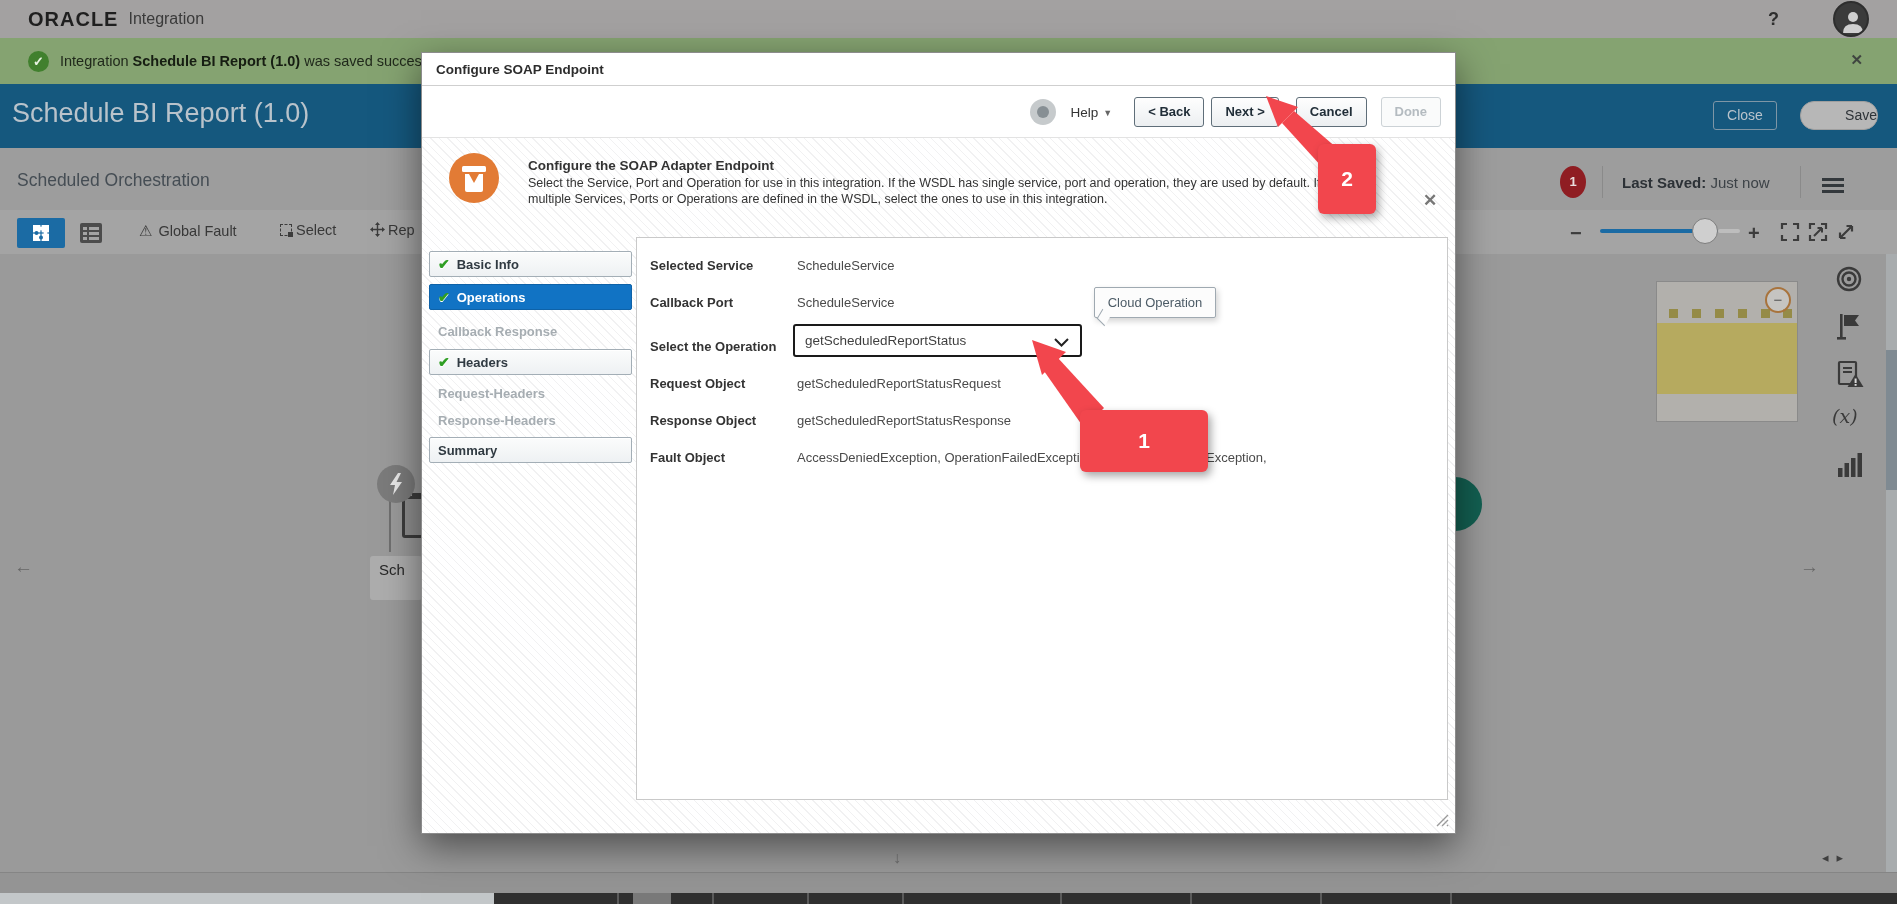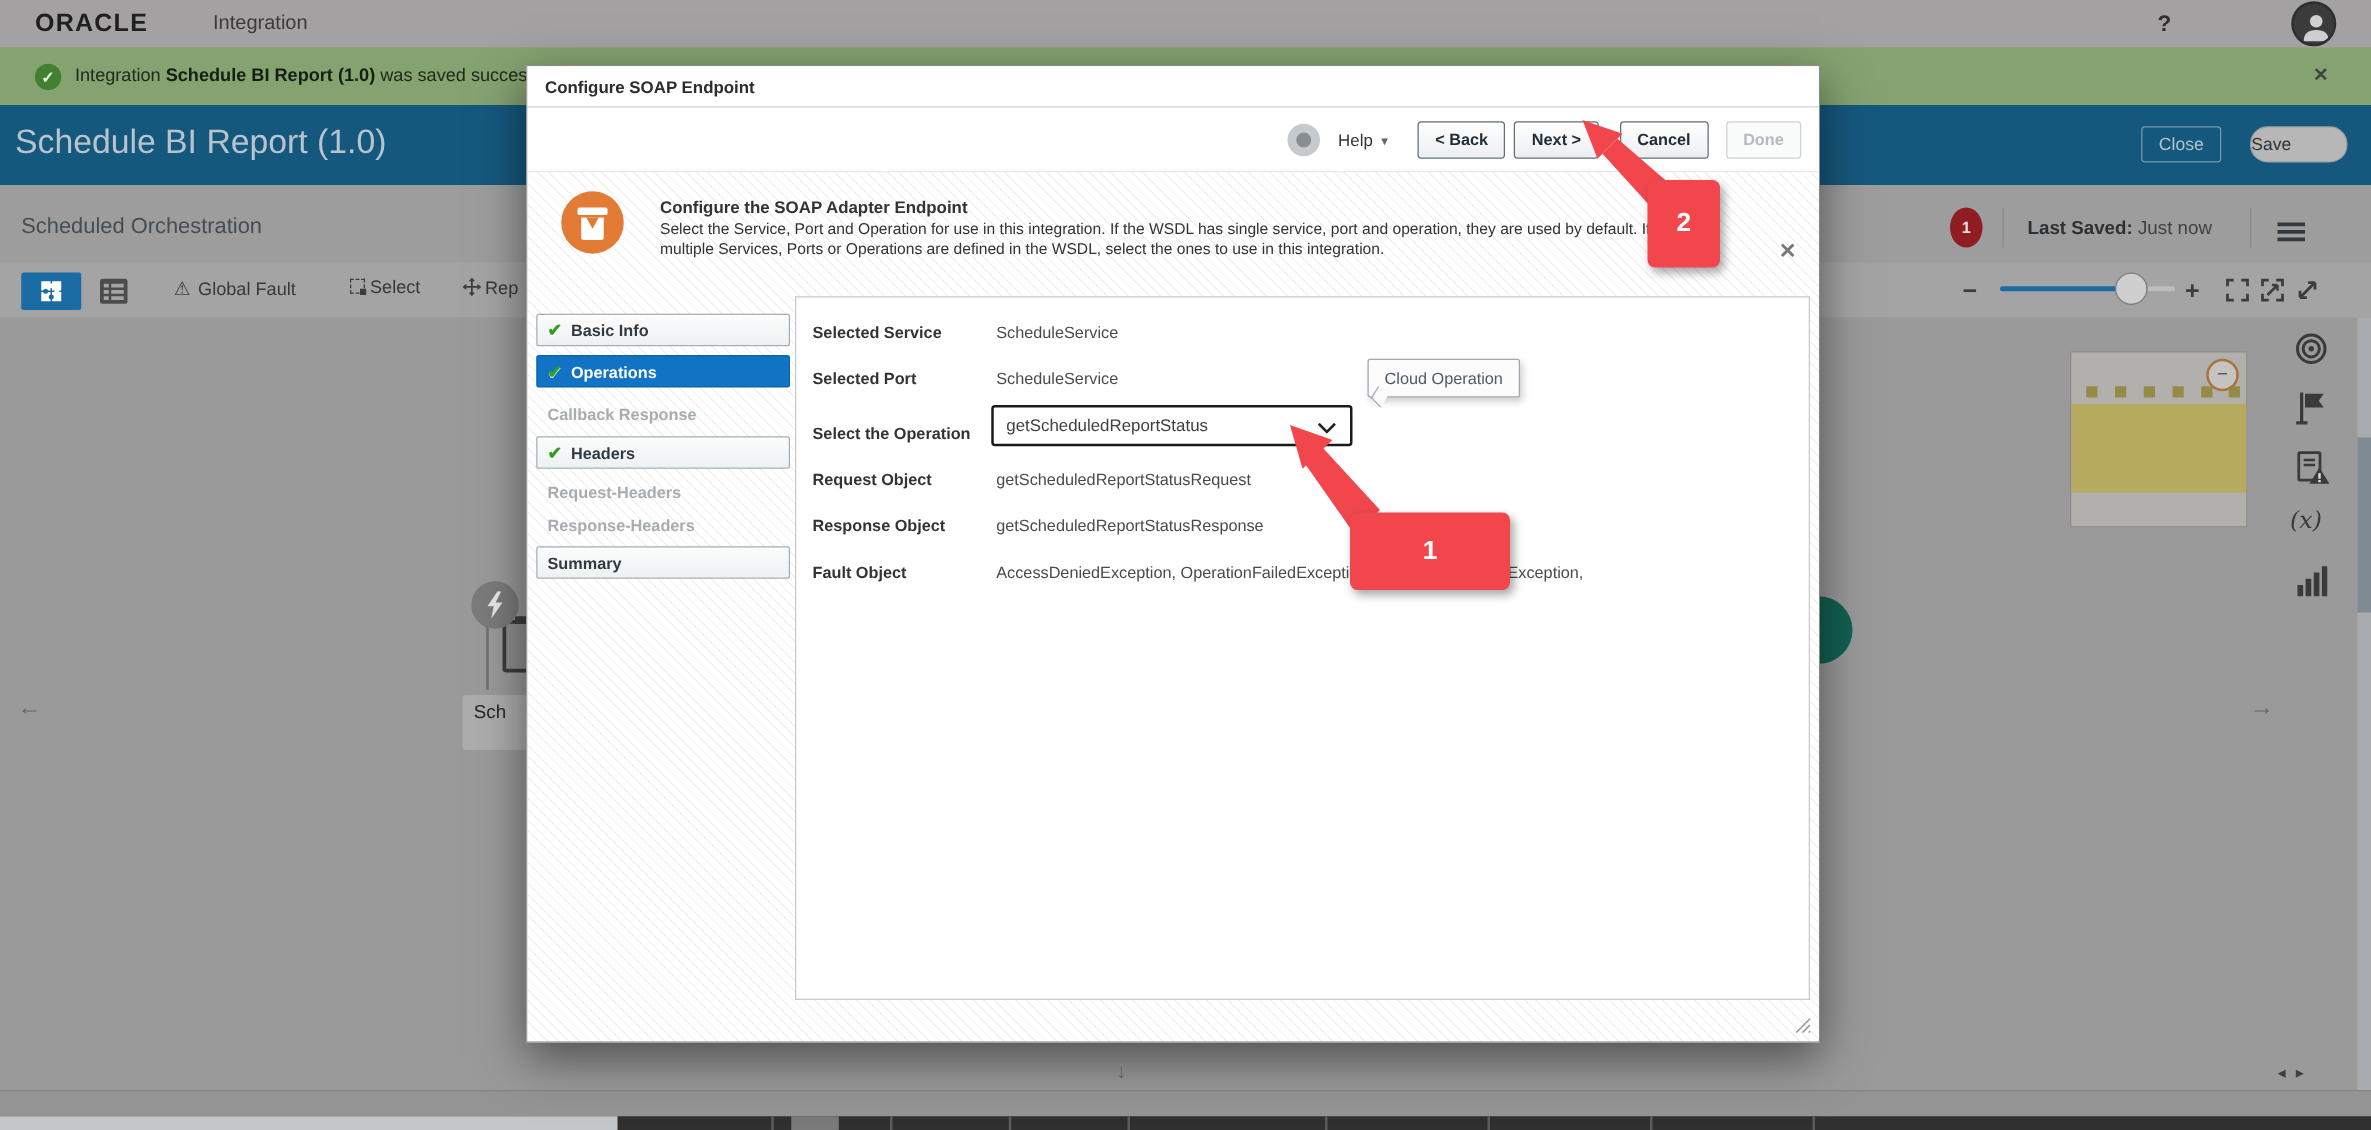--- a/index.html
+++ b/index.html
@@ -2,41 +2,41 @@
 <html><head>
 <meta charset="utf-8">
 <style>
   html,body{margin:0;padding:0;background:#6d6d6d;}
   *{box-sizing:border-box;}
   .screen{position:relative;width:1897px;height:904px;overflow:hidden;
           font-family:"Liberation Sans",sans-serif;background:#9a9a9a;}
 
   
   .topbar{position:absolute;left:0;top:0;width:1897px;height:38px;background:#a3a1a1;
-          display:flex;align-items:center;padding:0 28px;gap:42px;}
+          display:flex;align-items:center;padding:0 28px;}
   .brand{font-weight:800;font-size:20px;letter-spacing:1px;color:#1f1f1f;}
   .product{font-size:16px;color:#3a3a3a;margin-left:10px;}
   .help-q{margin-left:auto;margin-right:54px;font-size:18px;font-weight:bold;color:#2f2f2f;}
   .avatar{width:36px;height:36px;border-radius:50%;background:#3b3b3b;position:relative;overflow:hidden;border:2px solid #2e2e2e;}
   .avatar svg{position:absolute;left:4px;top:4px;}
 
   .banner{position:absolute;left:0;top:38px;width:1897px;height:46px;background:#85a371;
           display:flex;align-items:center;padding:0 28px;}
   .chk{width:21px;height:21px;border-radius:50%;background:#41802E;color:#e8f2e2;
        font-size:13px;font-weight:bold;text-align:center;line-height:21px;margin-right:11px;}
   .banner-text{font-size:14.5px;color:#20291b;white-space:nowrap;}
   .banner-text b{color:#161d12;}
   .banner-x{position:absolute;right:34px;top:13px;font-size:15px;font-weight:bold;color:#3f4540;}
 
   .pagehead{position:absolute;left:0;top:84px;width:1897px;height:64px;background:#15587E;}
   .page-title{position:absolute;left:12px;top:14px;font-size:27px;color:#b9c3cb;}
   .btn-close{position:absolute;left:1713px;top:17px;width:64px;height:29px;background:transparent;
              border:1px solid #7e96a6;border-radius:3px;color:#b9c3cb;font-size:14px;text-align:center;line-height:27px;}
   .btn-save{position:absolute;left:1800px;top:17px;width:78px;height:29px;background:#b7b7b7;
-            border:1px solid #9f9f9f;border-radius:14px;color:#2e3338;font-size:14px;text-align:left;line-height:27px;}
+            border:1px solid #9f9f9f;border-radius:14px;color:#2e3338;font-size:14px;text-align:right;line-height:27px;}
 
   .subhead{position:absolute;left:0;top:148px;width:1897px;height:62px;background:#9d9d9d;}
   .sub-title{position:absolute;left:17px;top:22px;font-size:17.5px;color:#454d54;}
   .err-badge{position:absolute;left:1560px;top:166px;width:26px;height:32px;border-radius:50%;
              background:#8F1D22;color:#e9dcdc;font-size:13px;font-weight:bold;text-align:center;line-height:32px;}
   .sub-div{position:absolute;top:166px;width:1px;height:32px;background:#8a8a8a;}
   .last-saved{position:absolute;left:1622px;top:174px;font-size:15px;color:#3c4247;}
   .last-saved b{color:#2c3136;}
   .hamb{position:absolute;left:1822px;top:178px;width:22px;height:15px;}
   .hamb div{height:3px;background:#33383c;margin-bottom:3px;}
@@ -366,21 +366,21 @@
         </div>
         <div class="step en">
           <span>Summary</span>
         </div>
       </div>
 
       <div class="content-box">
         <span class="flab" style="top:20px">Selected Service</span>
         <span class="fval" style="top:20px">ScheduleService</span>
 
-        <span class="flab" style="top:57px">Selected Port</span>
+        <span class="flab" style="top:57px">Callback Port</span>
         <span class="fval" style="top:57px">ScheduleService</span>
 
         <span class="flab" style="top:101px">Select the Operation</span>
         <div class="dropdown">
           <span class="dd-val">getScheduledReportStatus</span>
           <svg class="dd-chev" width="15" height="9" viewBox="0 0 15 9">
             <polyline points="1,1 7.5,7.5 14,1" fill="none" stroke="#222" stroke-width="2"></polyline>
           </svg>
         </div>
 

